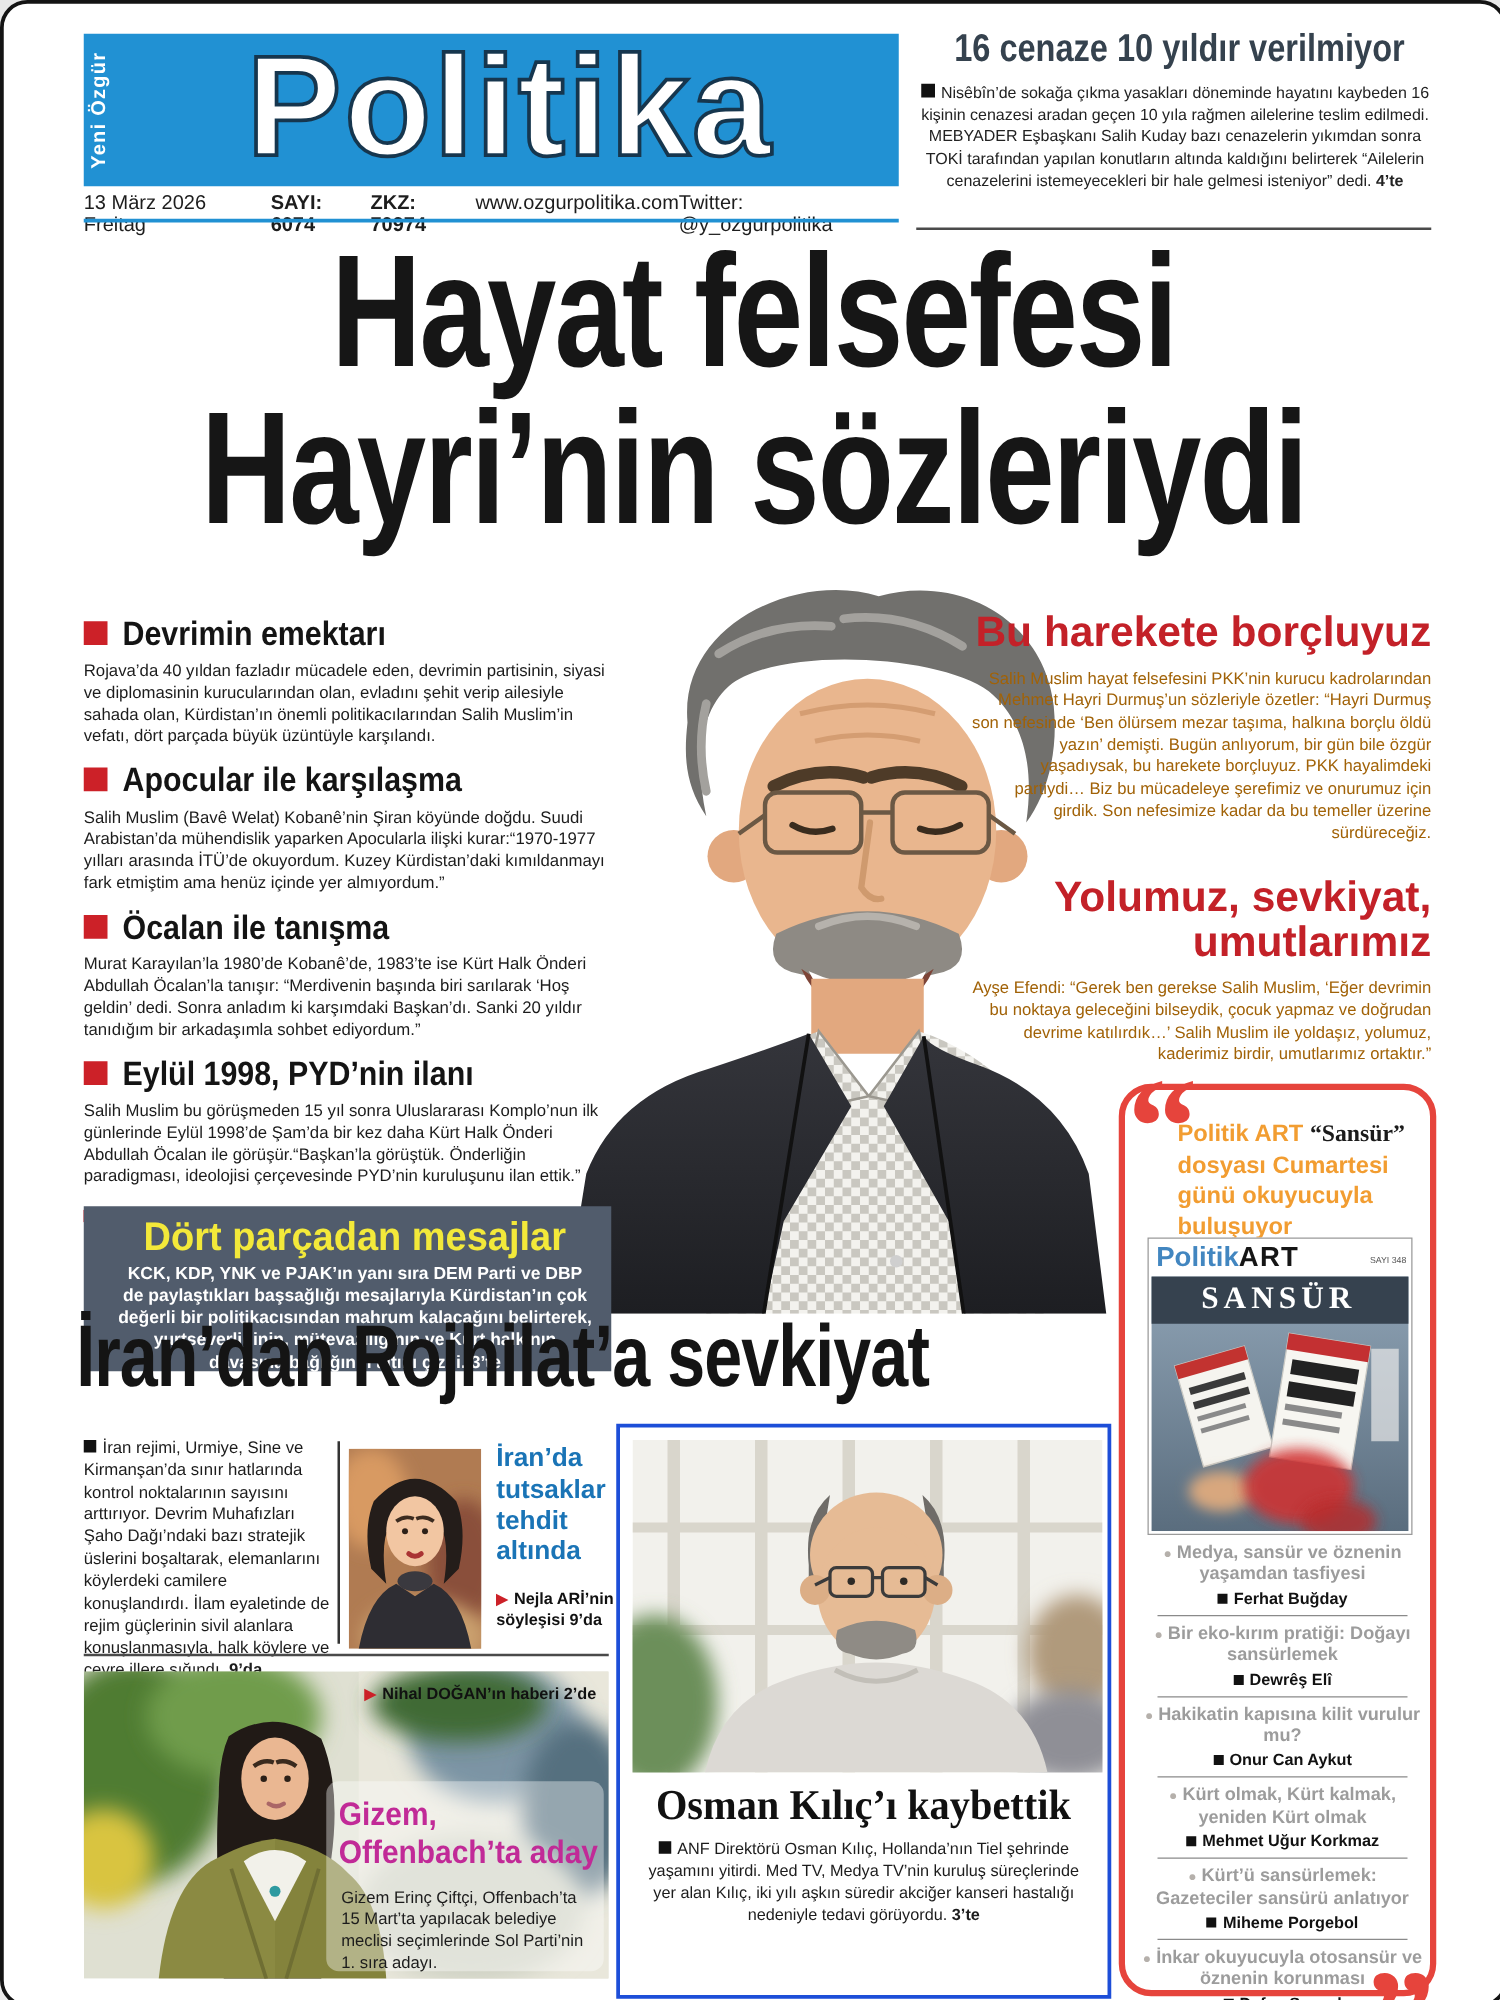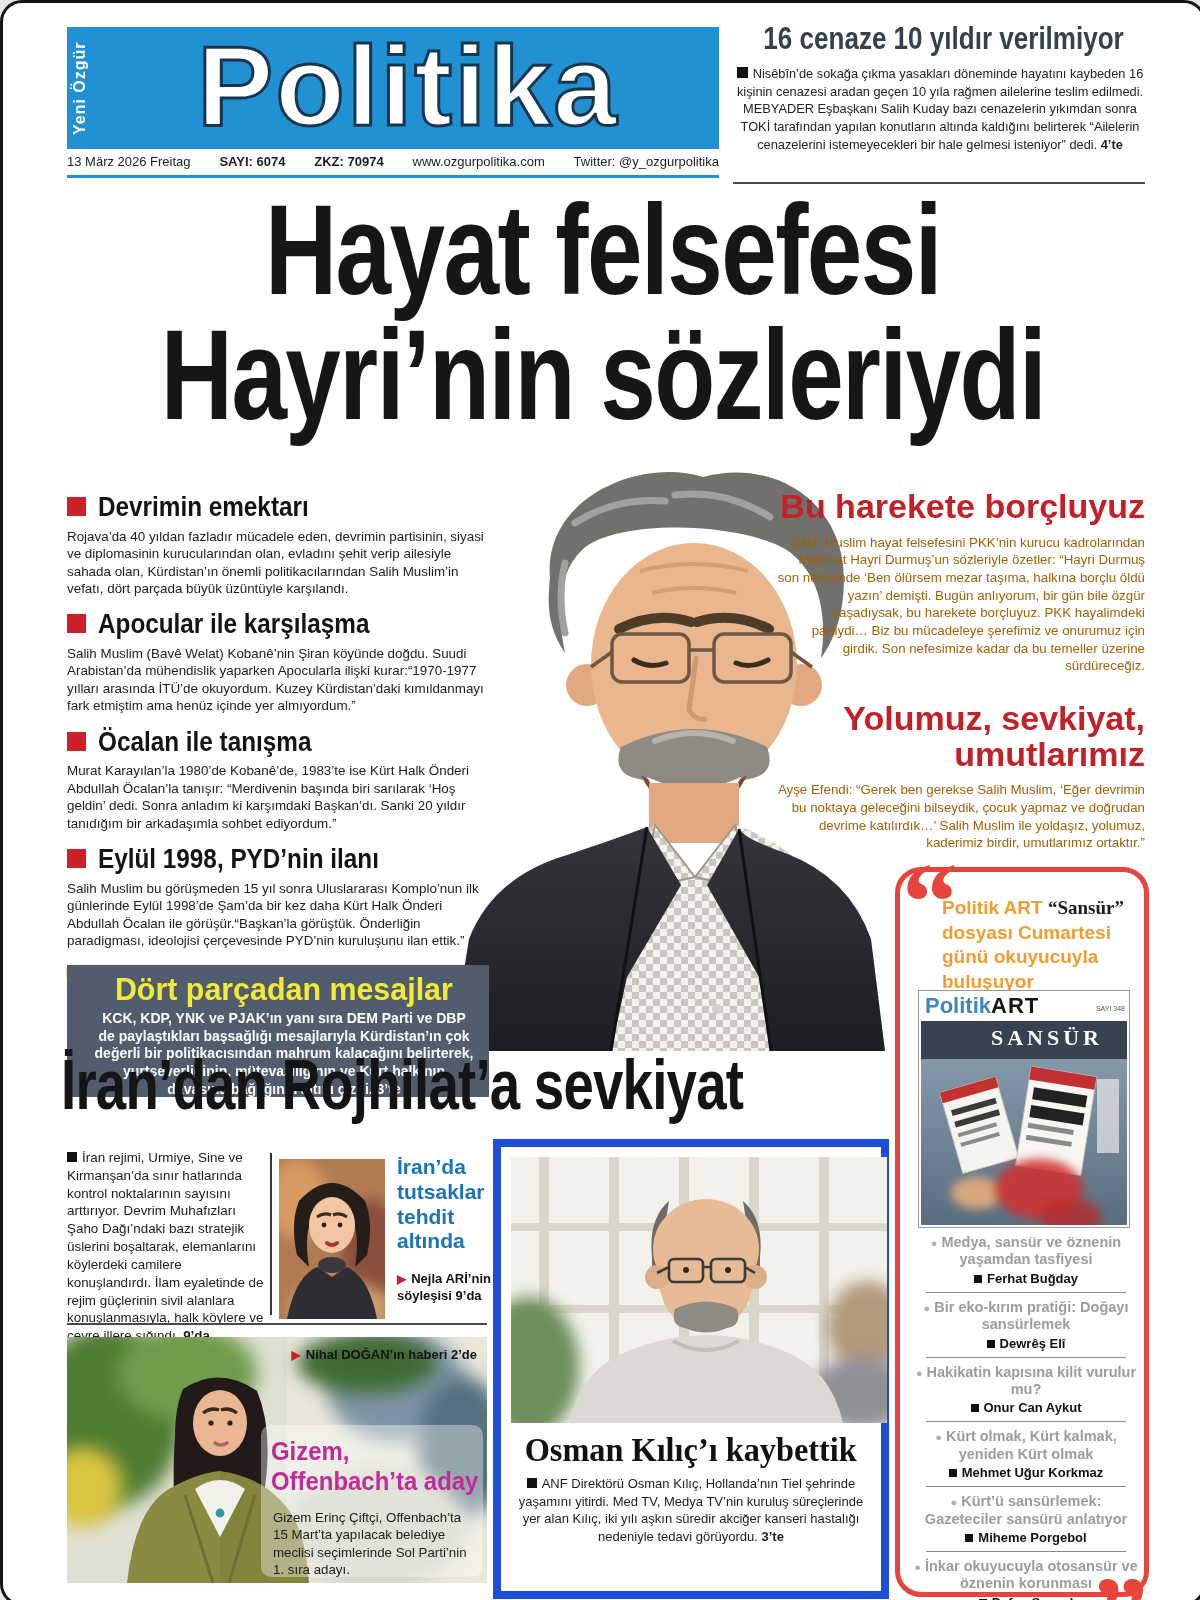--- a/index.html
+++ b/index.html
@@ -12,21 +12,21 @@
 
   
   .logo-box{left:64px;top:24px;width:652px;height:122px;background:#2191d3;}
   .logo-vertical{position:absolute;left:4px;top:0;height:122px;width:26px;
     writing-mode:vertical-rl;transform:rotate(180deg);text-align:center;
     color:#fff;font-weight:bold;font-size:16px;letter-spacing:1px;}
   .logo-title{position:absolute;left:36px;top:-4px;width:610px;height:126px;line-height:126px;
     text-align:center;color:#fff;font-weight:bold;font-size:114px;letter-spacing:2px;
     -webkit-text-stroke:3px #16364e;}
   .info-row{left:64px;top:151px;width:652px;display:flex;justify-content:space-between;
-    font-size:13px;color:#1d1d1d;}
+    font-size:16px;color:#1d1d1d;}
   .info-row .em{font-weight:bold;}
   .blue-rule{left:64px;top:172px;width:652px;height:3px;background:#2191d3;}
 
   
   .tr-head{left:726px;top:18px;width:420px;text-align:center;color:#35424e;
     font-size:31px;font-weight:bold;}
   .tr-head .cond{transform:scaleX(0.84);transform-origin:center;}
   .tr-body{left:732px;top:62px;width:410px;font-size:12.8px;line-height:1.38;text-align:center;color:#222;}
   .thin-line{height:2px;background:#4a4a4a;}
 
@@ -66,21 +66,21 @@
   .hline2{left:64px;top:1320px;width:420px;height:2px;background:#4a4a4a;}
 
   
   .gizem-box{left:64px;top:1334px;width:420px;height:246px;overflow:hidden;}
   .gizem-byline{position:absolute;right:10px;top:10px;font-size:13px;font-weight:bold;color:#111;}
   .gizem-head{position:absolute;left:204px;top:100px;font-size:26px;font-weight:bold;color:#c12a97;line-height:1.15;}
   .gizem-head .cond{transform:scaleX(0.92);transform-origin:left center;}
   .gizem-body{position:absolute;left:206px;top:172px;width:206px;font-size:13.3px;line-height:1.3;color:#1c1c1c;}
 
   
-  .osman-box{left:490px;top:1136px;width:396px;height:460px;border:8px solid #1d4ed8;box-sizing:border-box;background:#fff;}
+  .osman-box{left:490px;top:1136px;width:396px;height:460px;border:3px solid #1d4ed8;box-sizing:border-box;background:#fff;}
   .osman-head{text-align:center;font-family:"Liberation Serif",serif;font-weight:bold;font-size:34px;color:#111;margin-top:8px;}
   .osman-head .cond{transform:scaleX(0.95);transform-origin:center;}
   .osman-body{margin:6px 14px 0 14px;text-align:center;font-size:13px;line-height:1.36;color:#1c1c1c;}
   .sq{display:inline-block;width:10px;height:10px;background:#111;margin-right:5px;}
 
   
   .rail{left:892px;top:864px;width:254px;height:730px;border:5px solid #e6443c;border-radius:26px;
     background:#fff;z-index:4;box-sizing:border-box;}
   .quote{position:absolute;font-family:"Liberation Serif",serif;font-weight:bold;color:#e6443c;
     font-size:112px;line-height:0;}
@@ -91,21 +91,21 @@
   .rail-intro .blk{color:#1b1b1b;font-family:"Liberation Serif",serif;}
   .cover{position:absolute;left:18px;top:118px;width:212px;height:238px;border:1px solid #9a9a9a;
     background:#fff;box-sizing:border-box;}
   .cover-head{height:30px;position:relative;}
   .cover-brand{position:absolute;left:6px;top:2px;font-size:22px;font-weight:bold;}
   .cover-brand .b1{color:#4286c0;}
   .cover-brand .b2{color:#151515;letter-spacing:1px;}
   .cover-issue{position:absolute;right:4px;top:14px;font-size:7px;color:#555;}
   .cover-photo{position:absolute;left:2px;top:30px;width:206px;height:204px;overflow:hidden;}
   .cover-title{position:absolute;left:0;top:34px;width:204px;text-align:center;
-    font-family:"Liberation Serif",serif;font-weight:bold;color:#fff;font-size:22px;letter-spacing:4px;padding-left:24px;}
+    font-family:"Liberation Serif",serif;font-weight:bold;color:#fff;font-size:25px;letter-spacing:4px;}
   .rail-list{position:absolute;left:10px;top:362px;width:232px;text-align:center;}
   .rl-title{font-size:14.5px;font-weight:bold;color:#9c9c9c;line-height:1.2;}
   .rl-dot{color:#b5b0ab;font-size:11px;margin-right:4px;}
   .rl-author{font-size:13px;font-weight:bold;color:#111;margin-top:2px;}
   .rl-sq{display:inline-block;width:8px;height:8px;background:#111;margin-right:5px;}
   .rl-div{height:1px;background:#8a8a8a;width:200px;margin:6px auto 6px auto;}
 
   .photo{display:block;}
 </style>
 </head>

